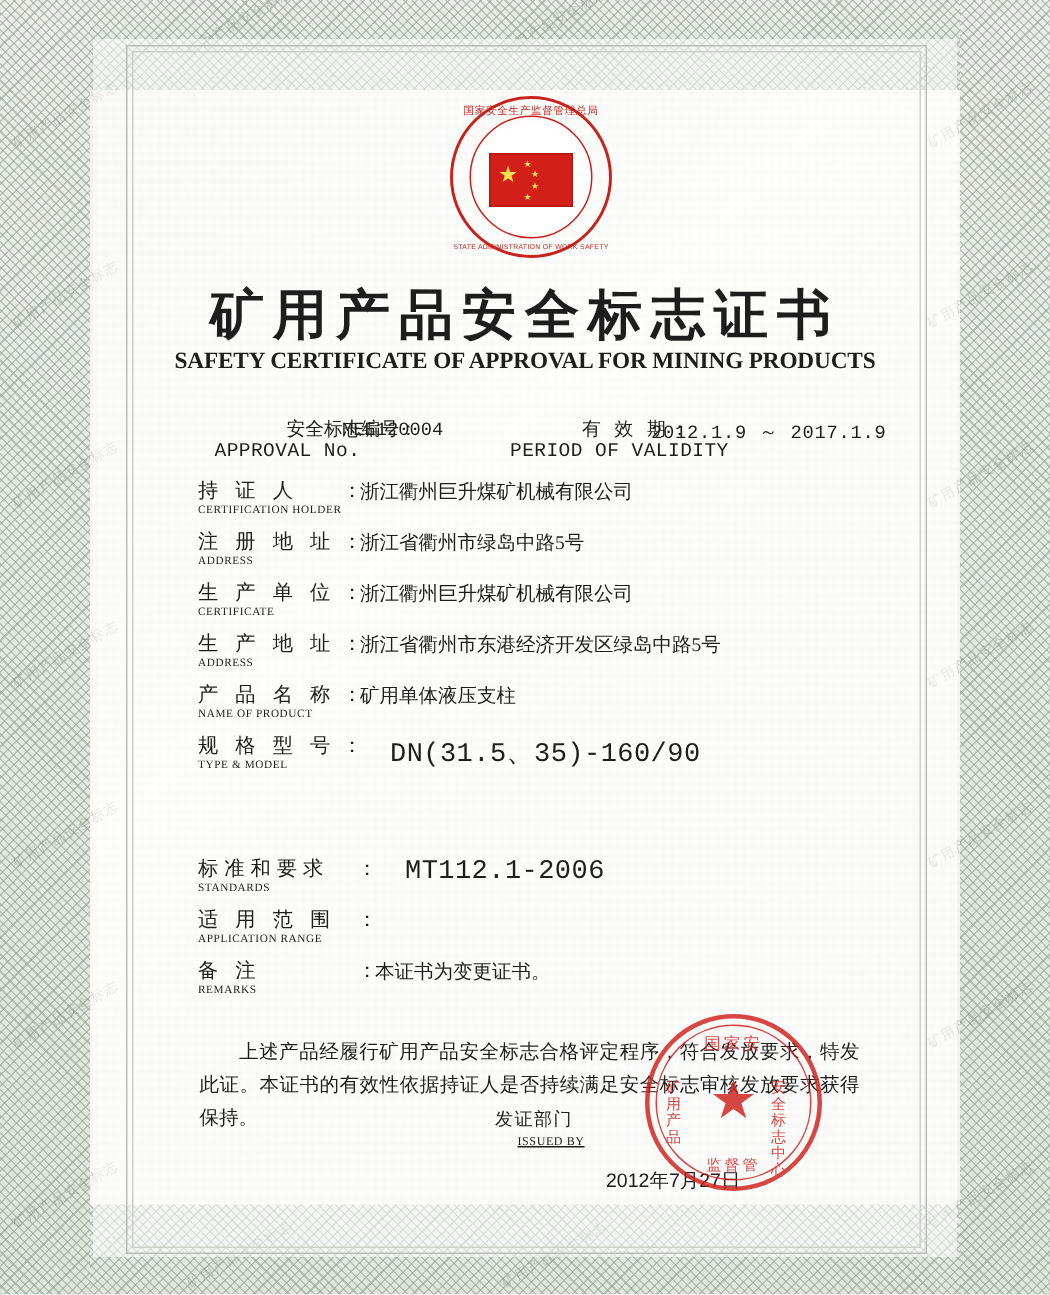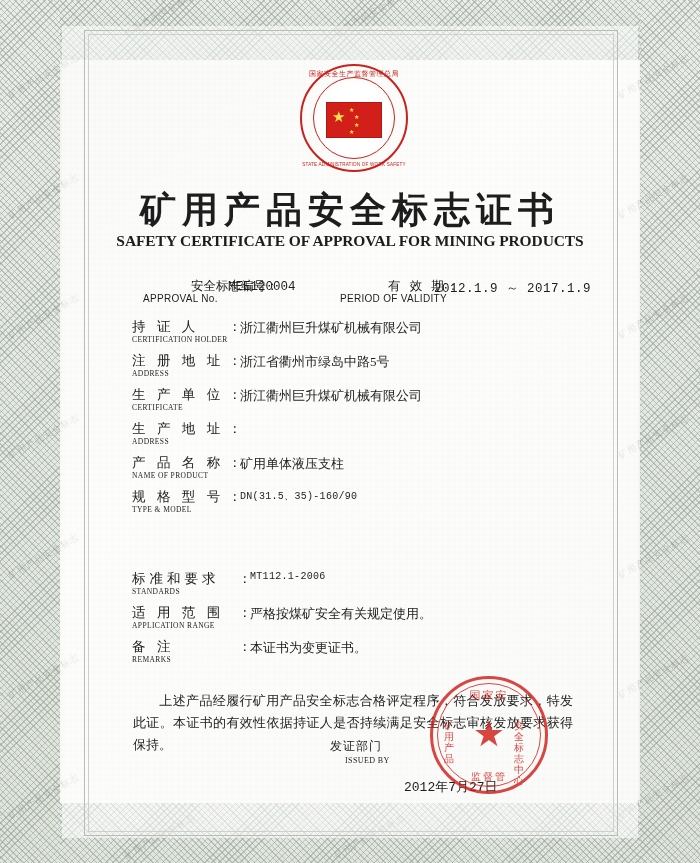--- a/index.html
+++ b/index.html
@@ -173,23 +173,23 @@
 
   
   .meta-row { position: absolute; top: 278px; left: 0; width: 700px; height: 30px; }
   .lbl-cn {
     font-size: 12.5px;
     color: #1d1d1d;
     font-family: "Liberation Serif", serif;
     margin-left: 48px;
   }
   .lbl-en {
-    font-size: 10px;
-    color: #1d1d1d;
-    font-family: Liberation Sans, sans-serif;
+    font-size: 13px;
+    color: #1d1d1d;
+    font-family: Liberation Mono, monospace;
     letter-spacing: 0.3px;
   }
   .val {
     font-family: "Liberation Mono", monospace;
     font-size: 12.5px;
     color: #1d1d1d;
   }
   #approval-label   { position: absolute; left: 143px; top: 0px; }
   #approval-label-en{ position: absolute; left: 143px; top: 15px; }
   #approval-value   { position: absolute; left: 228px; top: 2px; }
@@ -229,22 +229,23 @@
   .field .f-val {
     position: absolute;
     left: 240px;
     top: 1px;
     font-size: 13px;
     color: #1d1d1d;
     white-space: nowrap;
   }
   .field .f-val.mono {
     font-family: "Liberation Mono", monospace;
-    font-size: 10px;
+    font-size: 18px;
     letter-spacing: 0.3px;
+    margin-left: 20px;
   }
 
   #fields-lower { position: absolute; left: 0; top: 570px; width: 700px; }
   #fields-lower .field .f-cn { left: 132px; width: 116px; }
   #fields-lower .field .f-colon { left: 238px; }
   #fields-lower .field .f-val { left: 250px; }
 
   
   #footer-para {
     position: absolute;
@@ -266,28 +267,29 @@
     letter-spacing: 1px;
     color: #1d1d1d;
   }
   #issued-by-en {
     position: absolute;
     left: 345px;
     top: 756px;
     font-size: 8px;
     letter-spacing: 0.4px;
     color: #1d1d1d;
+    text-decoration: underline;
   }
   #issue-date {
     position: absolute;
     left: 404px;
     top: 778px;
     font-size: 13px;
     color: #1d1d1d;
-    font-family: Liberation Mono, monospace;
+    font-family: Liberation Sans, sans-serif;
   }
 
   
   #seal {
     position: absolute;
     left: 430px;
     top: 676px;
     width: 118px;
     height: 118px;
     opacity: 0.82;
@@ -425,20 +427,21 @@
     <div class="field">
       <span class="f-cn">生 产 单 位</span>
       <span class="f-colon">：</span>
       <span class="f-en">CERTIFICATE</span>
       <span class="f-val">浙江衢州巨升煤矿机械有限公司</span>
     </div>
     <div class="field">
       <span class="f-cn">生 产 地 址</span>
       <span class="f-colon">：</span>
       <span class="f-en">ADDRESS</span>
+      <span class="f-val">浙江省衢州市东港经济开发区绿岛中路5号</span>
     </div>
     <div class="field">
       <span class="f-cn">产 品 名 称</span>
       <span class="f-colon">：</span>
       <span class="f-en">NAME OF PRODUCT</span>
       <span class="f-val">矿用单体液压支柱</span>
     </div>
     <div class="field">
       <span class="f-cn">规 格 型 号</span>
       <span class="f-colon">：</span>
@@ -451,21 +454,20 @@
     <div class="field">
       <span class="f-cn">标准和要求</span>
       <span class="f-colon">：</span>
       <span class="f-en">STANDARDS</span>
       <span class="f-val mono">MT112.1-2006</span>
     </div>
     <div class="field">
       <span class="f-cn">适 用 范 围</span>
       <span class="f-colon">：</span>
       <span class="f-en">APPLICATION RANGE</span>
-      <span class="f-val">严格按煤矿安全有关规定使用。</span>
     </div>
     <div class="field">
       <span class="f-cn">备    注</span>
       <span class="f-colon">：</span>
       <span class="f-en">REMARKS</span>
       <span class="f-val">本证书为变更证书。</span>
     </div>
   </div>
 
   <div id="footer-para"><span class="indent"></span><span>上述产品经履行矿用产品安全标志合格评定程序，符合发放要求，特发此证。本证书的有效性依据持证人是否持续满足安全标志审核发放要求获得保持。</span></div>

